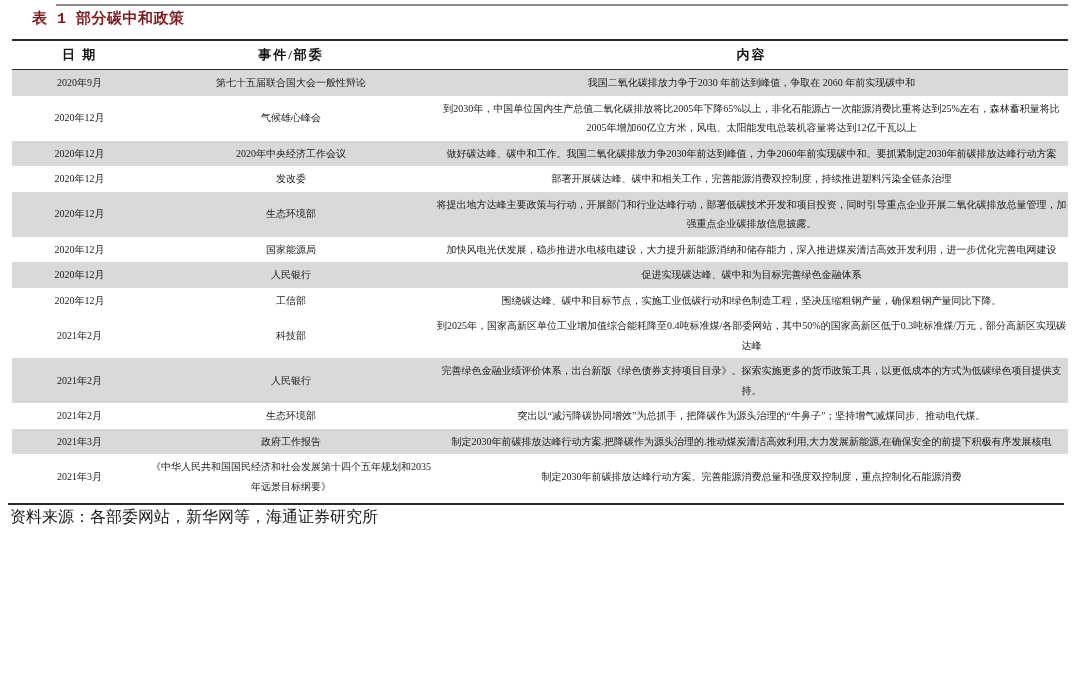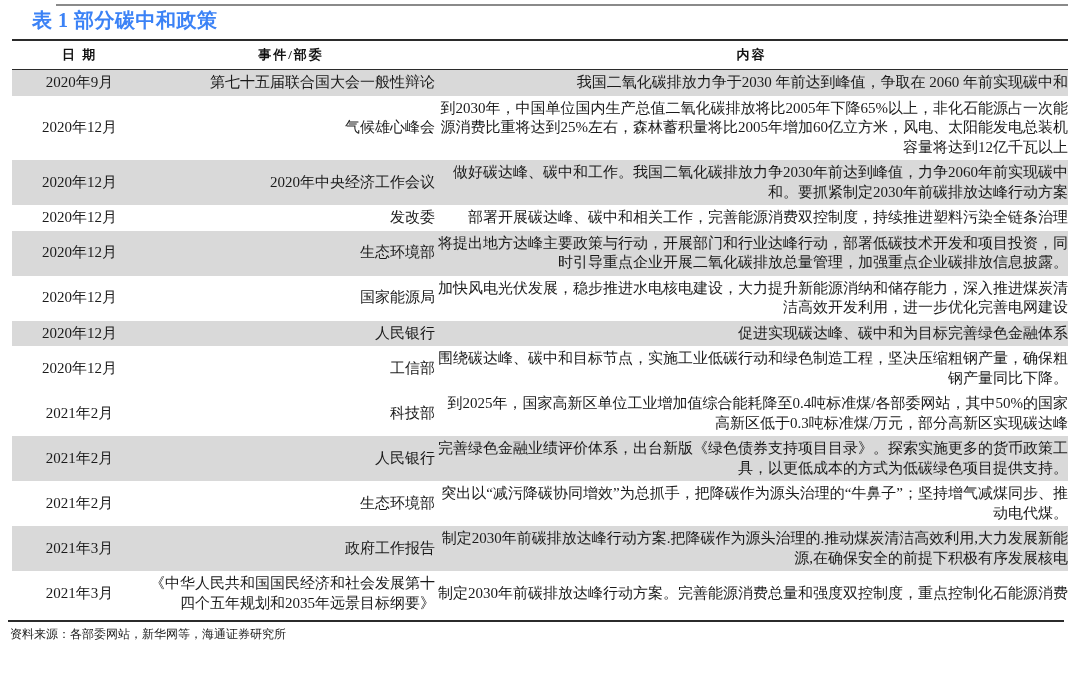--- a/index.html
+++ b/index.html
@@ -25,27 +25,27 @@
 
   
   .top-rule {
     height: 2px;
     background: #8a8a8a;
     margin: 4px 0 0 48px;
     width: 1012px;
   }
 
   .caption {
-    font-family: Liberation Serif, serif;
+    font-family: Liberation Mono, monospace;
     font-weight: bold;
-    font-size: 20px;
+    font-size: 15px;
     line-height: 24px;
     padding: 2px 0 3px 24px;
     letter-spacing: 0.5px;
-    color: #3b82f6;
+    color: #7f1d1d;
     white-space: nowrap;
   }
 
   table.policy-table {
     border-collapse: collapse;
     table-layout: fixed;
     width: 1056px;
     margin: 4px;
   }
 
@@ -60,44 +60,44 @@
     padding: 5px 0 5px 0;
     border-top: 2.5px solid #2b2b2b;
     border-bottom: 1.4px solid #2b2b2b;
     text-align: center;
     letter-spacing: 2px;
     color: #111;
     background: #ffffff;
   }
 
   tbody tr.data-row td {
-    font-size: 15px;
+    font-size: 10px;
     line-height: 19.5px;
     vertical-align: middle;
     padding: 3px 0;
     color: #1a1a1a;
     border: 0;
   }
 
   tbody tr.data-row.striped td { background: #d9d9d9; }
   tbody tr.data-row.plain   td { background: #ffffff; }
 
   td.cell-date  { text-align: center; padding-left: 4px; padding-right: 4px; }
-  td.cell-event { text-align: right; padding-left: 8px; padding-right: 8px; }
-  td.cell-detail{ text-align: right;  padding-left: 6px; padding-right: 8px; }
+  td.cell-event { text-align: center; padding-left: 8px; padding-right: 8px; }
+  td.cell-detail{ text-align: center;  padding-left: 6px; padding-right: 8px; }
 
   .bottom-rule {
     height: 1.6px;
     background: #2b2b2b;
     width: 1056px;
     margin: 0;
   }
 
   .source-note {
-    font-size: 12px;
+    font-size: 16px;
     line-height: 18px;
     padding: 3px 0 0 2px;
     color: #1a1a1a;
     white-space: nowrap;
   }
 </style>
 </head>
 <body>
 
 <div id="page">

